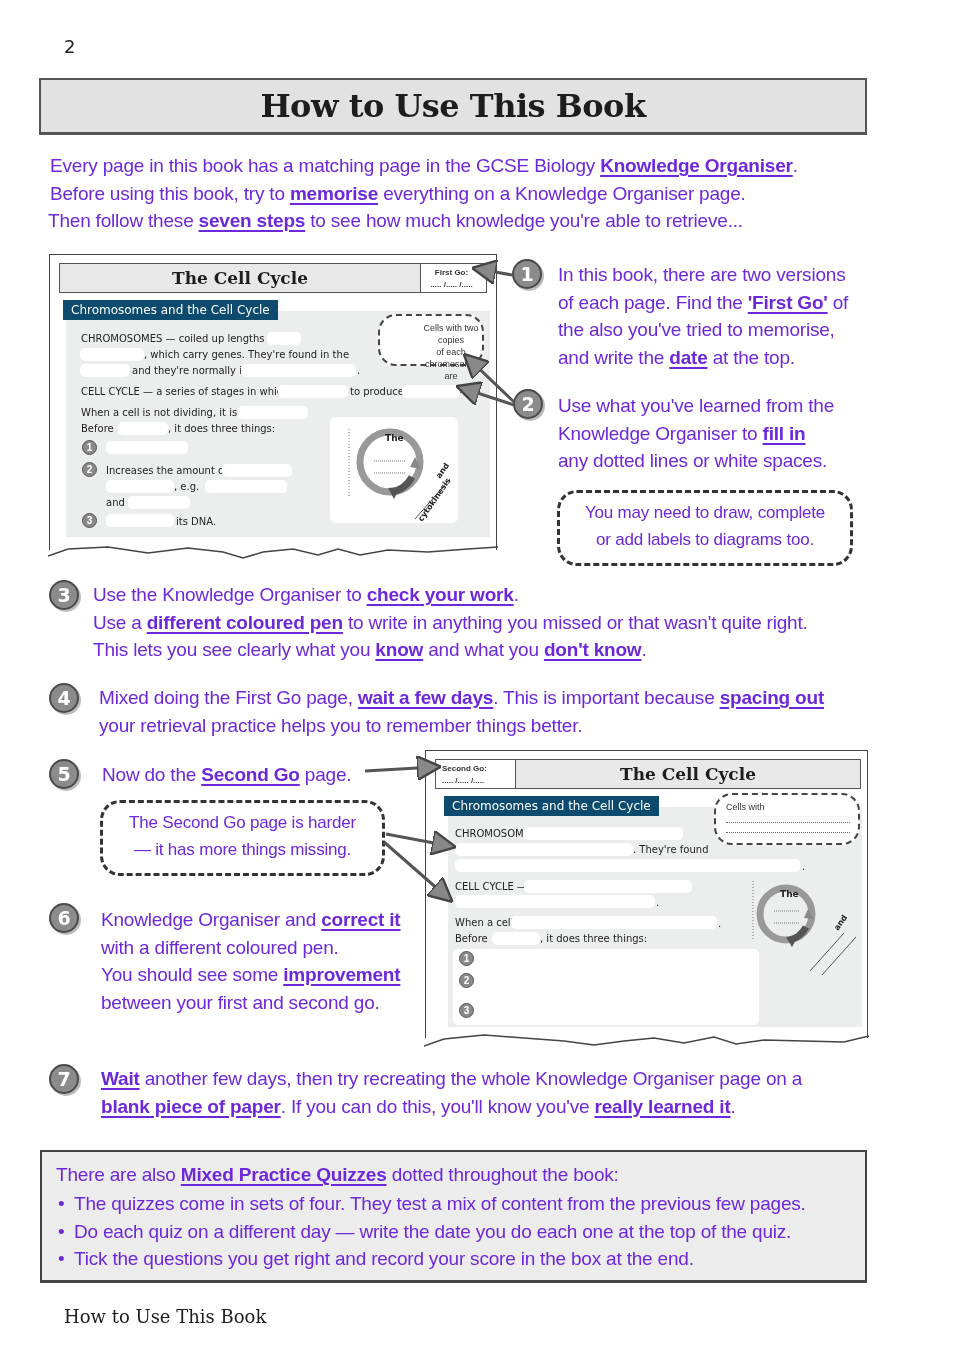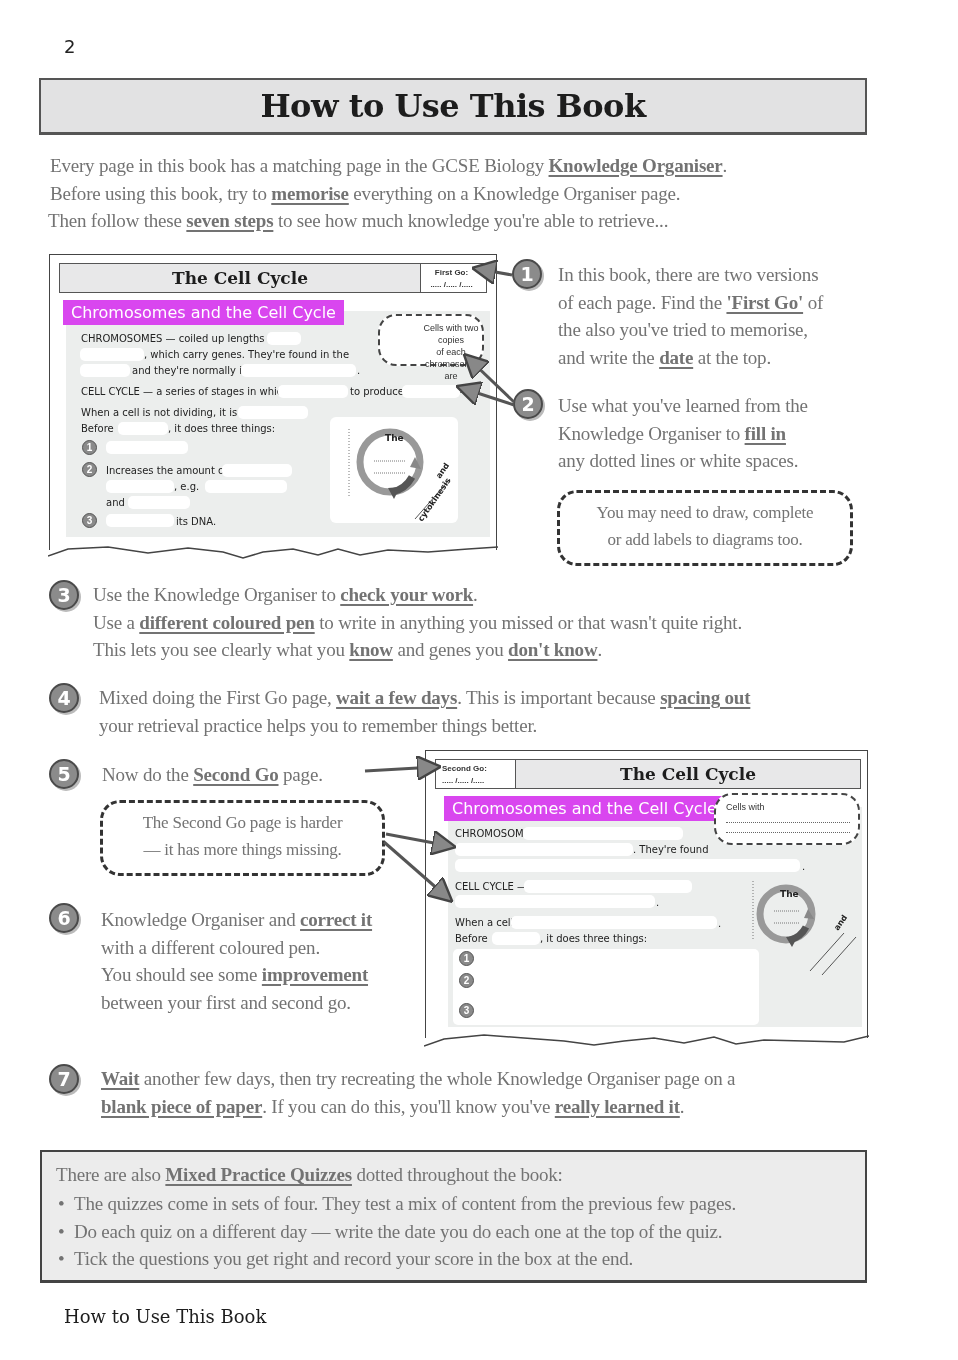--- a/index.html
+++ b/index.html
@@ -1,38 +1,38 @@
 <!DOCTYPE html>
 <html><head>
 <meta charset="utf-8">
 <style>
   * { box-sizing: border-box; margin: 0; padding: 0; }
   html, body { width: 958px; height: 1360px; background: #ffffff; overflow: hidden; }
   body { position: relative; font-family: "Liberation Sans", sans-serif; color: #222; }
 
-  .hand { font-family: Liberation Serif, serif; font-weight: 300; color: #737373; letter-spacing: -0.2px; }
+  .hand { font-family: Liberation Sans, sans-serif; font-weight: 300; color: #6d28d9; letter-spacing: -0.2px; }
   .hand u, .hand b.u { font-weight: bold; text-decoration: underline; text-underline-offset: 3px; text-decoration-thickness: 2px; }
 
   .page-number { position: absolute; left: 64px; top: 36px; font-size: 18px; font-family: "DejaVu Sans", sans-serif; }
 
   .title-bar { position: absolute; left: 39px; top: 78px; width: 828px; height: 57px;
     background: #e2e2e3; border: 2px solid #555; border-bottom-width: 3px; display: flex; align-items: center; justify-content: center; }
   .title-bar h1 { font-family: "DejaVu Serif", serif; font-weight: bold; font-size: 32px; color: #1d1d1d; letter-spacing: -0.5px; }
 
   .intro { position: absolute; left: 50px; top: 152px; font-size: 19px; line-height: 27.5px; }
 
   
   .mini { position: absolute; background: #fff; border: 1.5px solid #444; }
   .mini .torn { position: absolute; left: -2px; right: -2px; bottom: -14px; height: 20px; }
   .mini-head { position: absolute; display: flex; border: 1.5px solid #555; background: #e8e8e9; }
   .mini-head .mh-title { flex: 1; display: flex; align-items: center; justify-content: center; font-family: "DejaVu Serif", serif; font-weight: bold; font-size: 17px; color: #1d1d1d; }
   .mini-head .mh-go { width: 66px; background: #fff; border-left: 1.5px solid #555; font-size: 8px; font-weight: bold; text-align: center; padding: 3px 4px 0 0; line-height: 12px; color: #333; }
   .mini-head .mh-go.left { border-left: none; border-right: 1.5px solid #555; text-align: left; padding-left: 6px; width: 80px; }
   .mini-panel { position: absolute; background: #eceeed; }
-  .mini-tab { position: absolute; background: #d946ef; color: #fff; font-size: 16px; padding: 3px 8px; font-family: "DejaVu Sans", sans-serif; }
+  .mini-tab { position: absolute; background: #0c4a6e; color: #fff; font-size: 12px; padding: 3px 8px; font-family: "DejaVu Sans", sans-serif; }
   .mini-text { position: absolute; font-size: 10px; font-family: "DejaVu Sans", sans-serif; color: #222; white-space: nowrap; }
   .blank { position: absolute; background: #fff; border-radius: 5px; }
   .mini-num { position: absolute; width: 15px; height: 15px; border-radius: 50%; background: #8a8a8a; color: #fff; font-size: 10px; font-weight: bold; display: flex; align-items: center; justify-content: center; border: 1.5px solid #555; }
   .mini-diag { position: absolute; background: #fff; border-radius: 6px; }
   .cloud-small { position: absolute; border: 2px dashed #444; border-radius: 18px; font-size: 9px; text-align: center; line-height: 12px; padding-top: 6px; color: #333; background: #fff; }
 
   
   .badge { position: absolute; width: 30px; height: 30px; border-radius: 50%; background: #8b8b8b; border: 2px solid #4a4a4a;
     color: #fff; font-weight: bold; font-size: 19px; display: flex; align-items: center; justify-content: center;
     box-shadow: 2px 2px 0 #bbb; font-family: "DejaVu Sans", sans-serif; }
@@ -220,21 +220,21 @@
 </div>
 
 <div class="cloud hand" style="left:557px; top:490px; width:296px; height:76px;">
   <div>You may need to draw, complete</div>
   <div>or add labels to diagrams too.</div>
 </div>
 
 <div class="step-text hand" style="left:93px; top:581px;">
   <div><span>Use the Knowledge Organiser to </span><u>check your work</u><span>.</span></div>
   <div><span>Use a </span><u>different coloured pen</u><span> to write in anything you missed or that wasn't quite right.</span></div>
-  <div><span>This lets you see clearly what you </span><u>know</u><span> and genes you </span><u>don't know</u><span>.</span></div>
+  <div><span>This lets you see clearly what you </span><u>know</u><span> and what you </span><u>don't know</u><span>.</span></div>
 </div>
 
 <div class="step-text hand" style="left:99px; top:684px;">
   <div><span>Mixed doing the First Go page, </span><u>wait a few days</u><span>.  This is important because </span><u>spacing out</u></div>
   <div>your retrieval practice helps you to remember things better.</div>
 </div>
 
 <div class="step-text hand" style="left:102px; top:761px;">
   <div><span>Now do the </span><u>Second Go</u><span> page.</span></div>
 </div>

